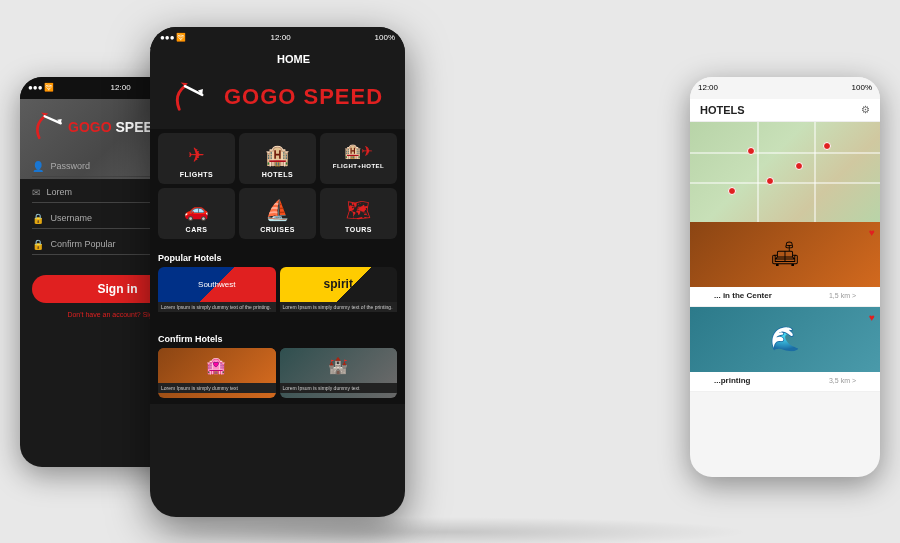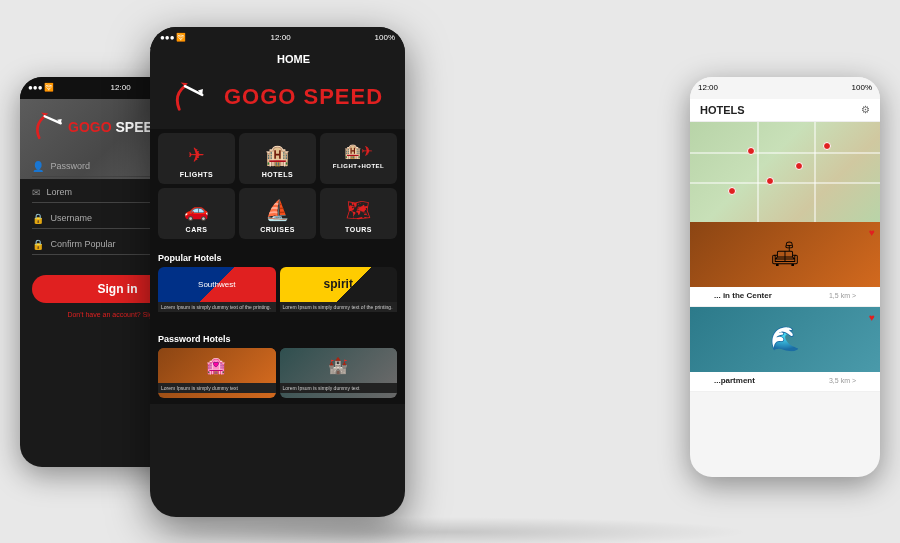--- a/index.html
+++ b/index.html
@@ -466,21 +466,21 @@
       <div class="airline-card">
         <div class="card-bg southwest-bg" style="font-size:8px;font-weight:normal;color:#fff;padding:4px;">Southwest</div>
         <div class="card-text">Lorem Ipsum is simply dummy text of the printing.</div>
       </div>
       <div class="airline-card">
         <div class="card-bg spirit-bg" style="font-size:12px;font-weight:900;color:#1a1a1a;padding:4px;">spirit</div>
         <div class="card-text">Lorem Ipsum is simply dummy text of the printing.</div>
       </div>
     </div>
 
-    <div class="section-title">Password Hotels</div>
+    <div class="section-title">Confirm Hotels</div>
     <div class="cards-row">
       <div class="hotel-card hotel1-bg">
         <div class="hotel-img hotel1-bg">🏩</div>
         <div style="font-size:5px;color:#ccc;padding:2px 3px;background:#222;">Lorem Ipsum is simply dummy text</div>
       </div>
       <div class="hotel-card hotel2-bg">
         <div class="hotel-img hotel2-bg">🏰</div>
         <div style="font-size:5px;color:#ccc;padding:2px 3px;background:#222;">Lorem Ipsum is simply dummy text</div>
       </div>
     </div>
@@ -519,21 +519,21 @@
           <span class="hotel-listing-dist">1,5 km &gt;</span>
         </div>
       </div>
     </div>
 
     <div class="hotel-listing" style="position:relative;">
       <div class="hotel-listing-imgbox" style="background:linear-gradient(135deg,#2c7a8a,#4a9aaa);">🌊</div>
       <span class="heart-icon">♥</span>
       <div class="hotel-listing-info">
         <div class="hotel-listing-row">
-          <span class="hotel-listing-name">...partment</span>
+          <span class="hotel-listing-name">...printing</span>
           <span class="hotel-listing-dist">3,5 km &gt;</span>
         </div>
       </div>
     </div>
   </div>
 
   <div class="scene-shadow"></div>
 </div>
 
 </body></html>

